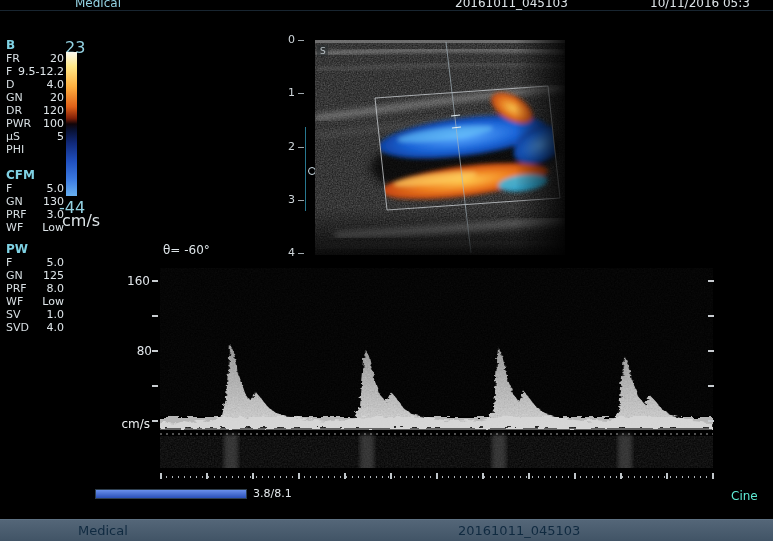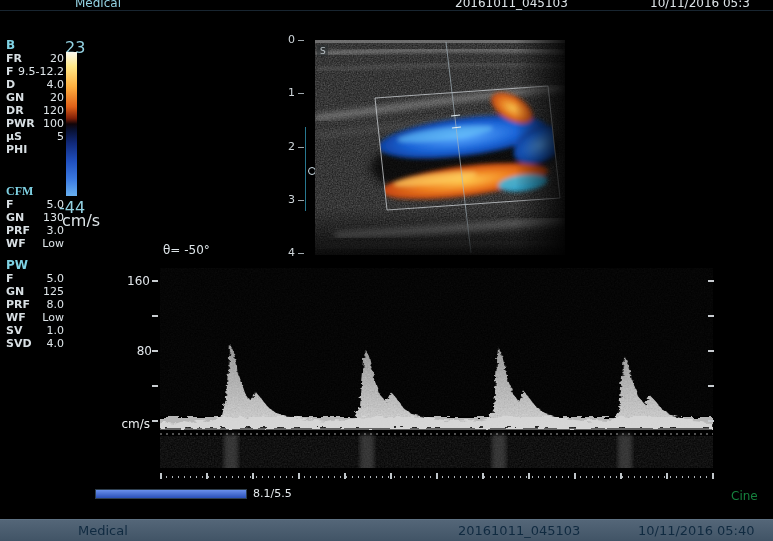--- a/index.html
+++ b/index.html
@@ -19,22 +19,22 @@
     overflow:hidden; border-bottom:1px solid #182530; }
   .topbar-row1 span { position:absolute; top:-4px; font-size:12px; white-space:nowrap; }
   .topbar-row2 { position:absolute; top:11px; left:0; width:773px; height:20px; }
   .topbar-row2 span { position:absolute; top:3px; font-size:12px; white-space:nowrap; }
 
   
   .left-panel { position:absolute; left:6px; top:38px; width:58px; }
   .lp-header { color:#7fd2e4; font-weight:bold; font-size:12px; height:14px; }
   .lp-row { display:flex; justify-content:space-between; height:13px;
     font-size:11px; color:#dfe6ea; line-height:13px; }
-  .lp-row .lbl { color:#d8dfe3;font-weight:bold; }
-  .lp-gap1 { margin-top:28px;font-family:Liberation Serif, serif; } .lp-gap2 { margin-top:8px; }
+  .lp-row .lbl { color:#d8dfe3; }
+  .lp-gap1 { margin-top:12px; } .lp-gap2 { margin-top:8px; }
 
   
   .colorbar { position:absolute; left:66px; top:52px; width:11px; height:144px;
     background:linear-gradient(to bottom,
       #f8f8f0 0%, #ffe888 10%, #ffb040 24%, #e06018 38%, #802008 46%,
       #100408 50%, #081030 54%, #102878 63%, #2050c0 76%, #3a78e0 88%, #68b0f0 100%); }
 
   
   .depth-mark { position:absolute; left:288px; width:26px; height:12px;
     font-size:11px; color:#cfd6da; line-height:12px; display:flex; align-items:center; gap:3px; }
@@ -49,21 +49,21 @@
   .xtick-major { position:absolute; width:2px; height:6px; background:#c0c6ca; }
   .xdots { position:absolute; left:160px; top:476px; width:553px; height:2px;
     background:repeating-linear-gradient(90deg,#aeb4b8 0 1px, transparent 1px 6px); }
   .ylabel { position:absolute; font-size:12px; color:#dfe4e8; text-align:right; width:32px; }
 
   
   .cine-progress { position:absolute; left:95px; top:489px; width:152px; height:10px;
     background:#0a1420; border:1px solid #2e3e4e; }
   .cine-progress-fill { height:100%; width:0;
     background:linear-gradient(to bottom,#6a90ec,#2a50b8); }
-  .cine-label { position:absolute; left:731px; top:489px; font-size:12px; color:#15803d; }
+  .cine-label { position:absolute; left:731px; top:489px; font-size:12px; color:#5eead4; }
   .cine-text { position:absolute; left:253px; top:487px; font-size:11px; color:#e4e9ec; }
 
   
   .status-line { position:absolute; left:2px; top:504px; font-size:7.5px;
     color:#b8c4cc; letter-spacing:.2px; white-space:nowrap; }
   .bottom-bar { position:absolute; left:0; top:519px; width:773px; height:22px;
     background:linear-gradient(to bottom,#546678,#40536500 0) , linear-gradient(to bottom,#536577,#415466);
     background:linear-gradient(to bottom,#546678,#415466);
     border-top:1px solid #5d7082; }
   .bottom-bar span { position:absolute; top:0; line-height:21px; font-size:13px;
@@ -254,21 +254,21 @@
     <line x1="136" y1="76" x2="145" y2="75" stroke="#e0ecf0" stroke-width="1.2"></line>
     <line x1="137" y1="88" x2="146" y2="87" stroke="#e0ecf0" stroke-width="1.2"></line>
 
     <rect x="2" y="5" width="11" height="11" fill="#2a2e30" opacity="0.6"></rect>
     <text x="5" y="14" font-size="9" fill="#b8c0c4">S</text>
 
     <rect width="250" height="215" fill="url(#fadeR)"></rect>
     <rect width="250" height="215" fill="url(#fadeB)"></rect>
   </svg>
 
-  <span class="abs white t12" style="left:163px; top:243px">θ= -50°</span>
+  <span class="abs white t12" style="left:163px; top:243px">θ= -60°</span>
 
   <svg class="abs" style="left:160px; top:268px" width="553" height="200" viewBox="0 0 553 200">
     <defs>
       <filter id="rough" x="-5%" y="-5%" width="110%" height="110%">
         <feTurbulence type="fractalNoise" baseFrequency="0.12 0.35" numOctaves="2" seed="7" result="n"></feTurbulence>
         <feDisplacementMap in="SourceGraphic" in2="n" scale="7"></feDisplacementMap>
         <feGaussianBlur stdDeviation="0.6"></feGaussianBlur>
       </filter>
       <filter id="noiseS" x="0" y="0" width="100%" height="100%">
         <feTurbulence type="fractalNoise" baseFrequency="0.7" numOctaves="2" seed="11" stitchTiles="stitch"></feTurbulence>
@@ -323,22 +323,21 @@
       <div class="xtick-major" style="left: 528px; top: 473px;"></div>
       <div class="xtick-major" style="left: 574px; top: 473px;"></div>
       <div class="xtick-major" style="left: 620px; top: 473px;"></div>
       <div class="xtick-major" style="left: 666px; top: 473px;"></div>
       <div class="xtick-major" style="left: 712px; top: 473px;"></div>
     </div>
 
   <div class="cine-progress">
     <div class="cine-progress-fill" style="width: 100%;"></div>
   </div>
-  <span class="cine-text">8.1/5.5</span>
+  <span class="cine-text">3.8/8.1</span>
   <span class="cine-label">Cine</span>
 
   <div class="bottom-bar">
     <span style="left:78px">Medical</span>
     <span style="left:458px">20161011_045103</span>
-    <span style="left:638px">10/11/2016 05:40</span>
   </div>
 
 </div>
 
 </body></html>

